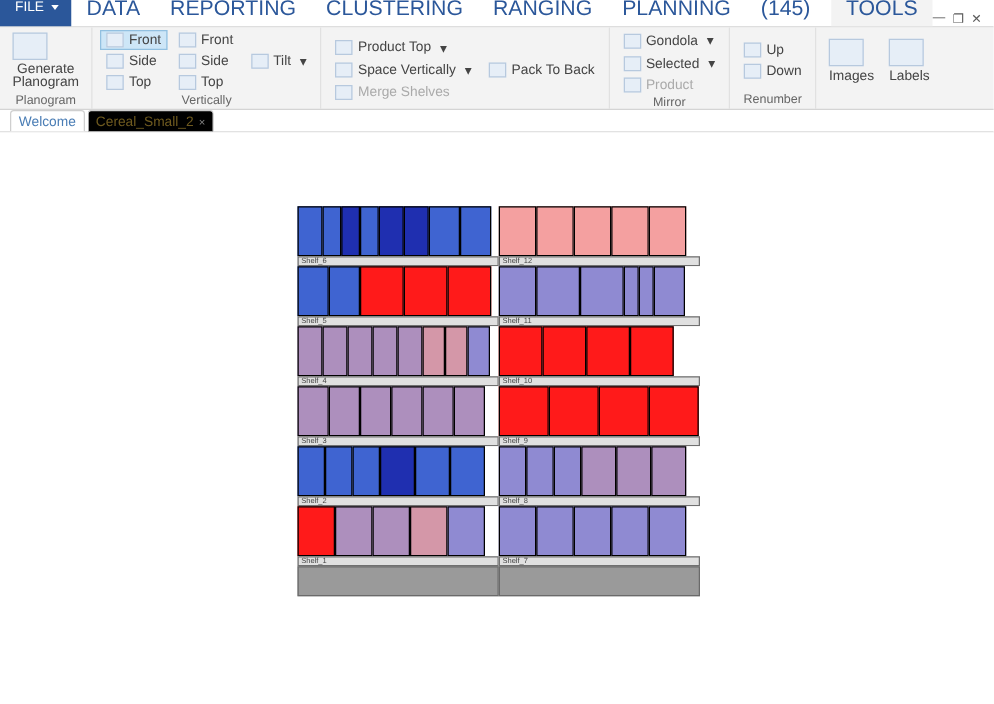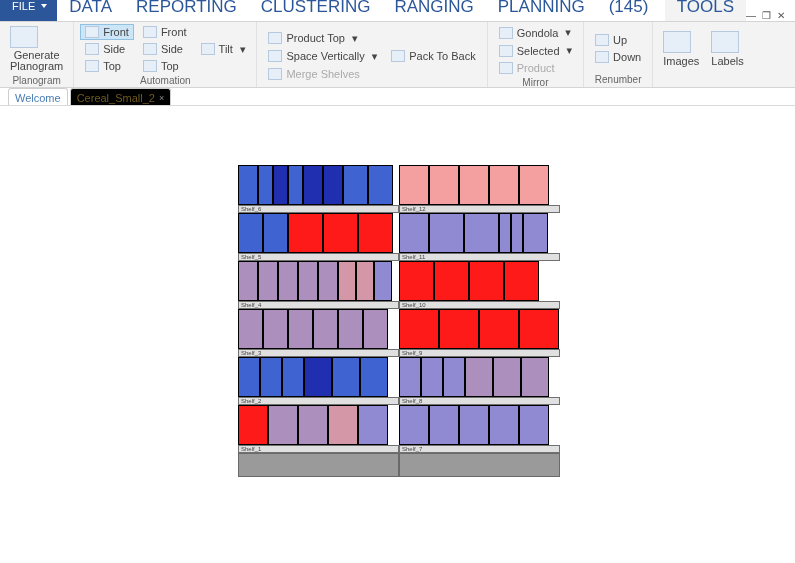--- a/index.html
+++ b/index.html
@@ -94,21 +94,21 @@
           </div>
         <div class="smbtn">
             <span class="ic"></span>
             <span>Top</span>
           </div>
       </div>
       <div class="smrow">
         <div class="smbtn"><span class="ic"></span><span>Tilt</span>&nbsp;▾</div>
       </div>
     </div>
-    <div class="grp-cap">Automation</div>
+    <div class="grp-cap">Vertically</div>
   </div>
 
 
   <div class="grp">
     <div class="grp-body">
       <div class="smrow">
         <div class="smbtn"><span class="ic"></span><span>Product Top</span>&nbsp;▾</div>
         <div class="smbtn"><span class="ic"></span><span>Space Vertically</span>&nbsp;▾</div>
         <div class="smbtn" style="color:#aaa">
             <span class="ic"></span>

